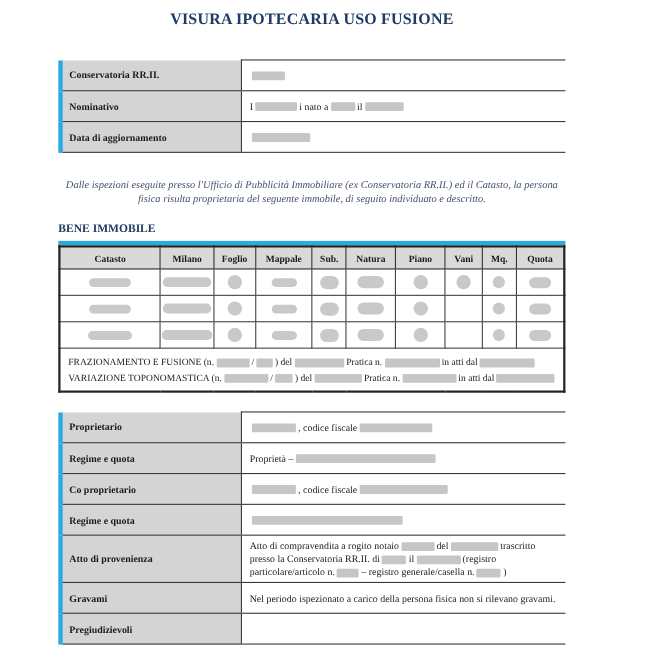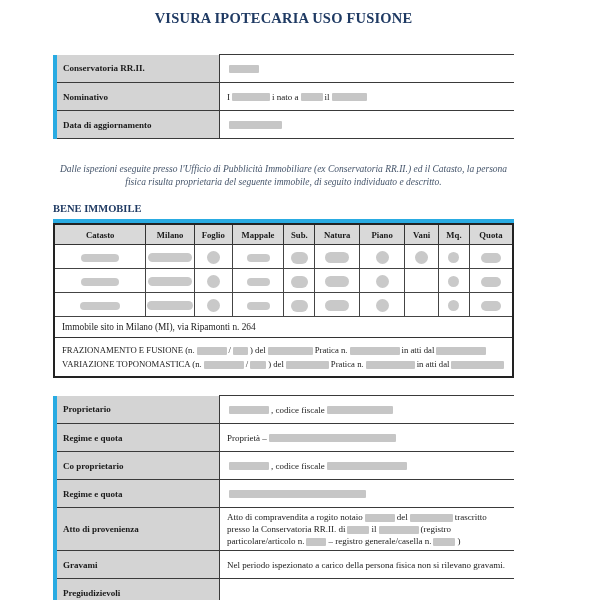--- a/index.html
+++ b/index.html
@@ -127,23 +127,20 @@
               <td class="pc"><div class="mark" style="width: 13px; height: 13px; border-radius: 6.5px;"></div></td>
               <td class="pc"><div class="mark" style="width: 23px; height: 8px; border-radius: 4px;"></div></td>
               <td class="pc"><div class="mark" style="width: 17px; height: 12px; border-radius: 6px;"></div></td>
               <td class="pc"><div class="mark" style="width: 24px; height: 11px; border-radius: 5.5px;"></div></td>
               <td class="pc"><div class="mark" style="width: 13px; height: 13px; border-radius: 6.5px;"></div></td>
               <td class="pc"></td>
               <td class="pc"><div class="mark" style="width: 11px; height: 11px; border-radius: 5.5px;"></div></td>
               <td class="pc"><div class="mark" style="width: 20px; height: 10px; border-radius: 5px;"></div></td>
             </tr>
             <tr>
-              <td class="addr" colspan="10">Immobile sito in Milano (MI), via Ripamonti n. 264</td>
-            </tr>
-            <tr>
               <td class="notes" colspan="10">
                 <div class="note-line"><span class="vt">FRAZIONAMENTO E FUSIONE (n.</span><span class="redact" style="width: 30px; height: 8px;"></span><span class="vt">/</span><span class="redact" style="width: 15px; height: 8px;"></span><span class="vt">) del</span><span class="redact" style="width: 45px; height: 8px;"></span><span class="vt">Pratica n.</span><span class="redact" style="width: 50px; height: 8px;"></span><span class="vt">in atti dal</span><span class="redact" style="width: 50px; height: 8px;"></span></div>
                 <div class="note-line"><span class="vt">VARIAZIONE TOPONOMASTICA (n.</span><span class="redact" style="width: 40px; height: 8px;"></span><span class="vt">/</span><span class="redact" style="width: 16px; height: 8px;"></span><span class="vt">) del</span><span class="redact" style="width: 43px; height: 8px;"></span><span class="vt">Pratica n.</span><span class="redact" style="width: 49px; height: 8px;"></span><span class="vt">in atti dal</span><span class="redact" style="width: 53px; height: 8px;"></span></div>
               </td>
             </tr>
           </tbody>
         </table>
     </div>
 
     <table class="kv" id="details-table">

